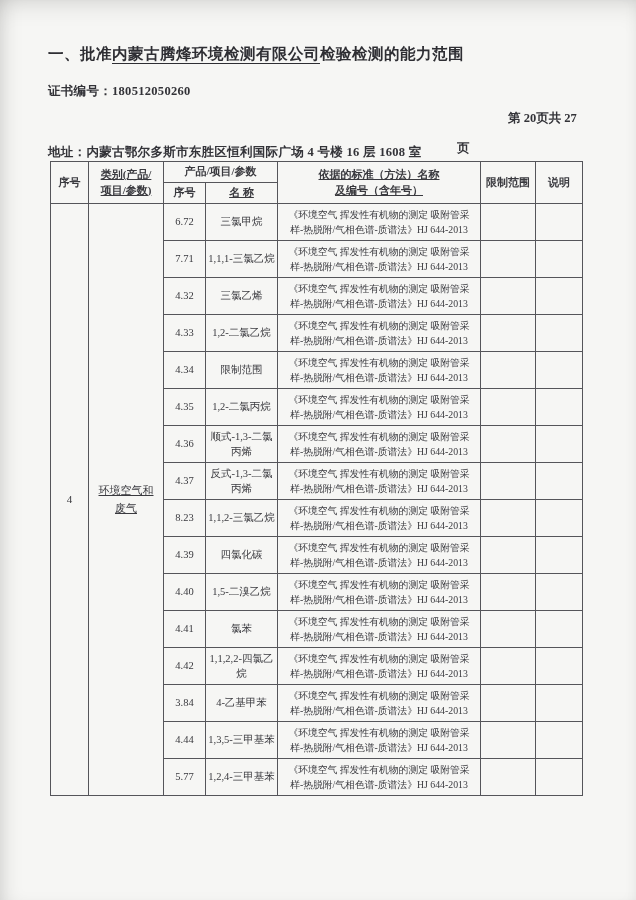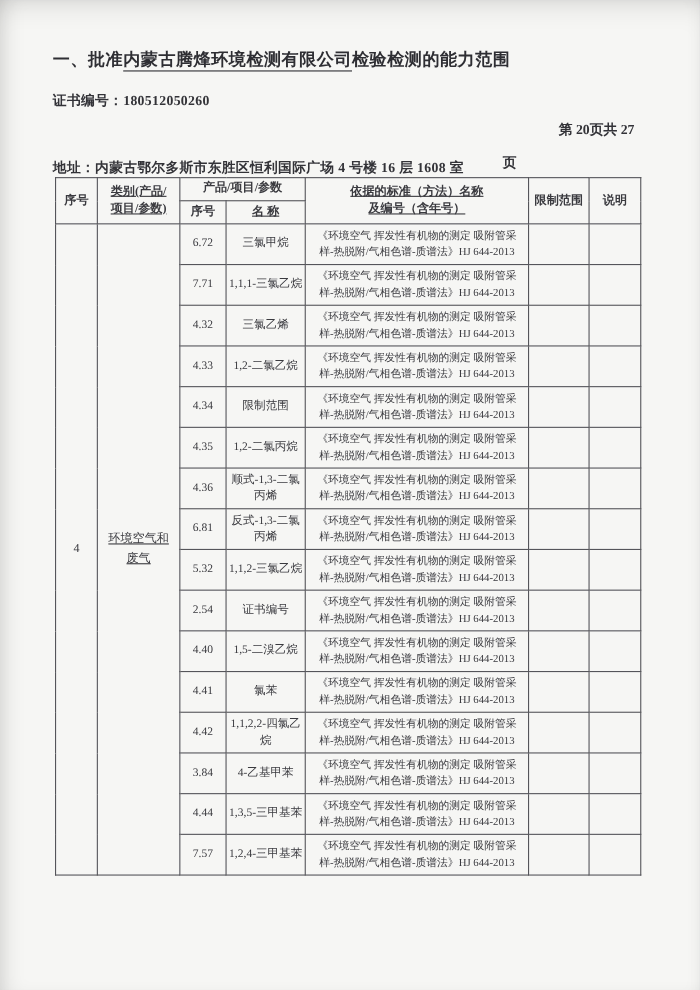--- a/index.html
+++ b/index.html
@@ -170,36 +170,36 @@
     <td class="c-note"></td>
   </tr>
         <tr>
     <td class="c-seq">4.36</td>
     <td class="c-name">顺式-1,3-二氯丙烯</td>
     <td class="c-std">《环境空气 挥发性有机物的测定 吸附管采样-热脱附/气相色谱-质谱法》HJ 644-2013</td>
     <td class="c-limit"></td>
     <td class="c-note"></td>
   </tr>
         <tr>
-    <td class="c-seq">6.81</td>
+    <td class="c-seq">4.37</td>
     <td class="c-name">反式-1,3-二氯丙烯</td>
     <td class="c-std">《环境空气 挥发性有机物的测定 吸附管采样-热脱附/气相色谱-质谱法》HJ 644-2013</td>
     <td class="c-limit"></td>
     <td class="c-note"></td>
   </tr>
         <tr>
-    <td class="c-seq">5.32</td>
+    <td class="c-seq">8.23</td>
     <td class="c-name">1,1,2-三氯乙烷</td>
     <td class="c-std">《环境空气 挥发性有机物的测定 吸附管采样-热脱附/气相色谱-质谱法》HJ 644-2013</td>
     <td class="c-limit"></td>
     <td class="c-note"></td>
   </tr>
         <tr>
-    <td class="c-seq">2.54</td>
-    <td class="c-name">证书编号</td>
+    <td class="c-seq">4.39</td>
+    <td class="c-name">四氯化碳</td>
     <td class="c-std">《环境空气 挥发性有机物的测定 吸附管采样-热脱附/气相色谱-质谱法》HJ 644-2013</td>
     <td class="c-limit"></td>
     <td class="c-note"></td>
   </tr>
         <tr>
     <td class="c-seq">4.40</td>
     <td class="c-name">1,5-二溴乙烷</td>
     <td class="c-std">《环境空气 挥发性有机物的测定 吸附管采样-热脱附/气相色谱-质谱法》HJ 644-2013</td>
     <td class="c-limit"></td>
     <td class="c-note"></td>
@@ -226,21 +226,21 @@
     <td class="c-note"></td>
   </tr>
         <tr>
     <td class="c-seq">4.44</td>
     <td class="c-name">1,3,5-三甲基苯</td>
     <td class="c-std">《环境空气 挥发性有机物的测定 吸附管采样-热脱附/气相色谱-质谱法》HJ 644-2013</td>
     <td class="c-limit"></td>
     <td class="c-note"></td>
   </tr>
         <tr>
-    <td class="c-seq">7.57</td>
+    <td class="c-seq">5.77</td>
     <td class="c-name">1,2,4-三甲基苯</td>
     <td class="c-std">《环境空气 挥发性有机物的测定 吸附管采样-热脱附/气相色谱-质谱法》HJ 644-2013</td>
     <td class="c-limit"></td>
     <td class="c-note"></td>
   </tr>
       </tbody>
   </table>
 
 </div>
 

